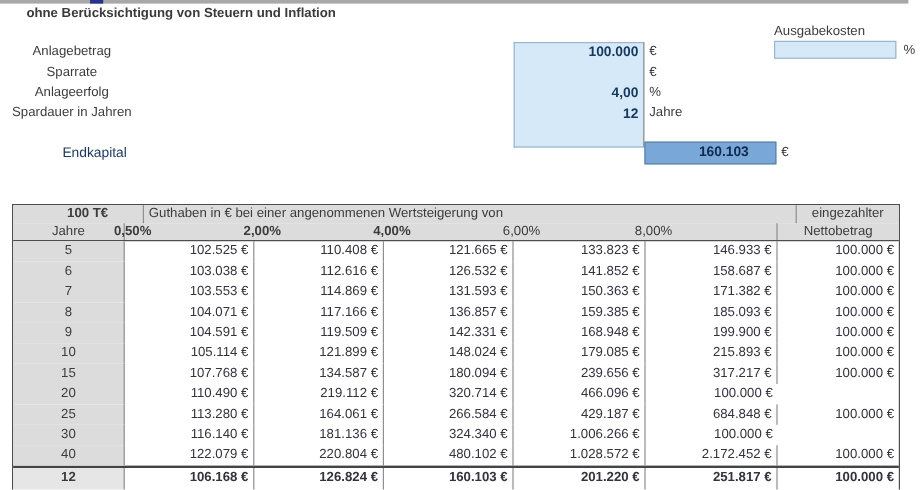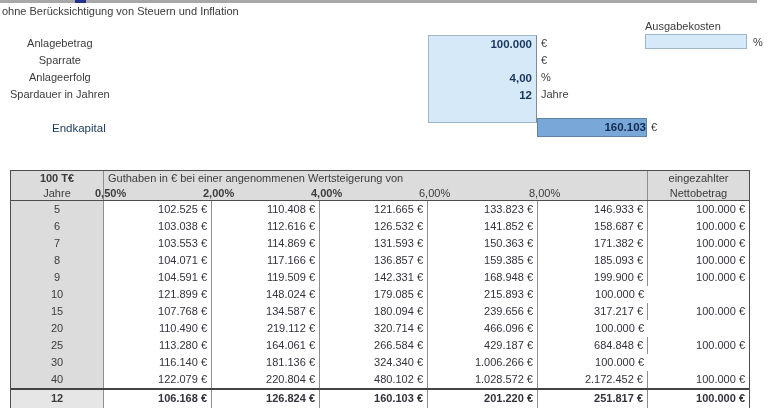--- a/index.html
+++ b/index.html
@@ -5,21 +5,21 @@
   html,body{margin:0;padding:0;}
   body{
     width:768px;height:408px;overflow:hidden;position:relative;
     background:#ffffff;color:#3c3c3c;
     font-family:"Liberation Sans", sans-serif;font-size:11px;
   }
   .abs{position:absolute;}
   
   #topbar{left:0;top:0;width:757px;height:3px;background:var(--bar-gray);}
   #topbar-accent{left:75px;top:0;width:11px;height:3px;background:var(--accent-blue);}
-  #note{left:2px;top:5px;color:#3a3a3a;}
+  #note{left:22px;top:5px;color:#3a3a3a;font-weight:bold;}
   
   #input-labels{left:10px;top:35px;}
   #input-labels .lbl{height:17px;line-height:17px;text-align:center;}
   
   #input-block{
     left:428px;top:35px;width:109px;height:88px;box-sizing:border-box;
     background:var(--input-fill);
     border:1px solid #9bb6ce;border-right:1px solid #8a8a8a;
   }
   #input-block .ival{
@@ -33,31 +33,31 @@
   #ausgabe-box{
     left:645px;top:34px;width:102px;height:15px;box-sizing:border-box;
     background:var(--input-fill);border:1px solid #9bb6ce;
   }
   #ausgabe-unit{left:753px;top:36px;}
   
   #endkapital-label{left:10px;top:122px;font-weight:normal;color:var(--navy-text);font-size:11.5px;margin-left:42px;}
   #endkapital-box{
     left:537px;top:118px;width:110px;height:19px;box-sizing:border-box;
     background:var(--result-fill);border:1px solid #5f82a6;
-    text-align:right;padding-right:0;line-height:17px;
+    text-align:right;padding-right:22px;line-height:17px;
     font-weight:bold;color:#102a52;font-size:11.5px;
   }
   #endkapital-unit{left:651px;top:121px;}
   
   #table{
     left:10px;top:170px;width:740px;box-sizing:border-box;
     border:1px solid #4d4d4d;border-bottom:none;
   }
   .trow{display:grid;grid-template-columns:93px 108px 108px 108px 110px 110px 1fr;}
-  .hrow1{grid-template-columns:93px 544px 1fr;height:15px;line-height:15px;background:var(--header-gray);}
+  .hrow1{grid-template-columns:93px 544px 1fr;height:15px;line-height:15px;background:var(--header-gray);padding-left:16px;}
   .hrow2{height:14px;line-height:14px;background:var(--header-gray);border-bottom:1px solid #4d4d4d;}
   .drow{height:17px;line-height:17px;}
   .frow{height:22px;line-height:17px;border-top:2px solid #444444;font-weight:bold;}
   .cell{box-sizing:border-box;border-right:1px solid #8f8f8f;overflow:visible;white-space:nowrap;}
   .cell:last-child{border-right:none;}
   .cell.noborder{border-right:none;}
   .corner{text-align:center;font-weight:bold;}
   .span-hdr{padding-left:4px;}
   .last-hdr{text-align:center;}
   .jahre-hdr{text-align:center;}
@@ -160,20 +160,21 @@
         <div class="cell jahre">9</div>
         <div class="cell val">104.591 €</div>
         <div class="cell val">119.509 €</div>
         <div class="cell val">142.331 €</div>
         <div class="cell val">168.948 €</div>
         <div class="cell val">199.900 €</div>
         <div class="cell netto">100.000 €</div>
       </div>
       <div class="trow drow">
         <div class="cell jahre">10</div>
+        <div class="cell val">105.114 €</div>
         <div class="cell val">121.899 €</div>
         <div class="cell val">148.024 €</div>
         <div class="cell val">179.085 €</div>
         <div class="cell val">215.893 €</div>
         <div class="cell netto">100.000 €</div>
       </div>
       <div class="trow drow">
         <div class="cell jahre">15</div>
         <div class="cell val">107.768 €</div>
         <div class="cell val">134.587 €</div>

